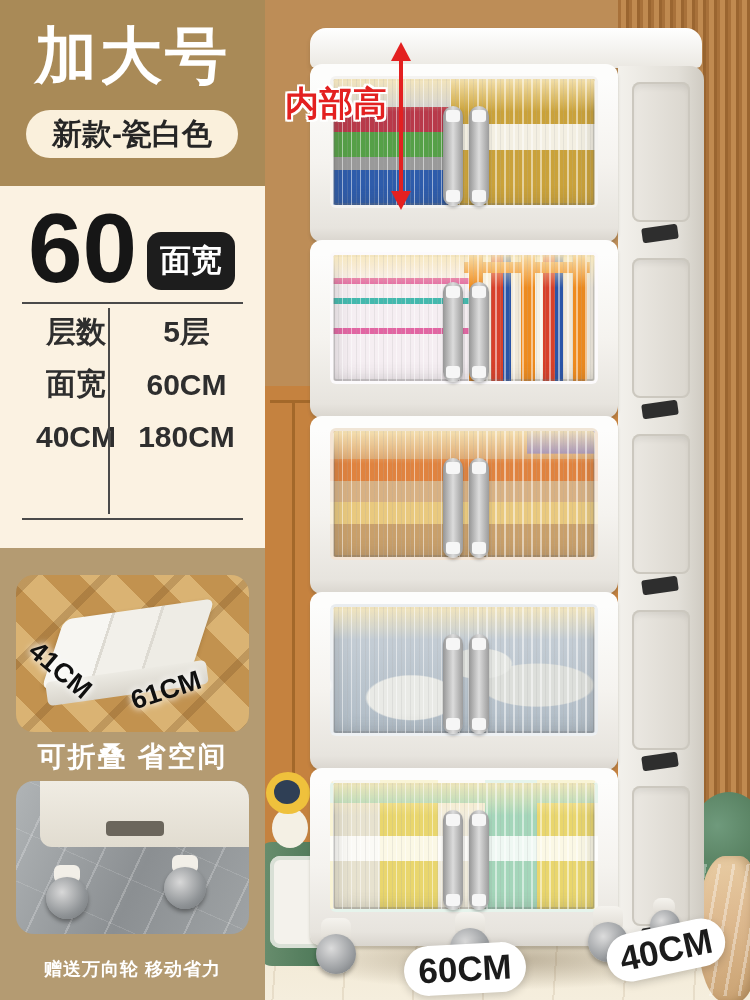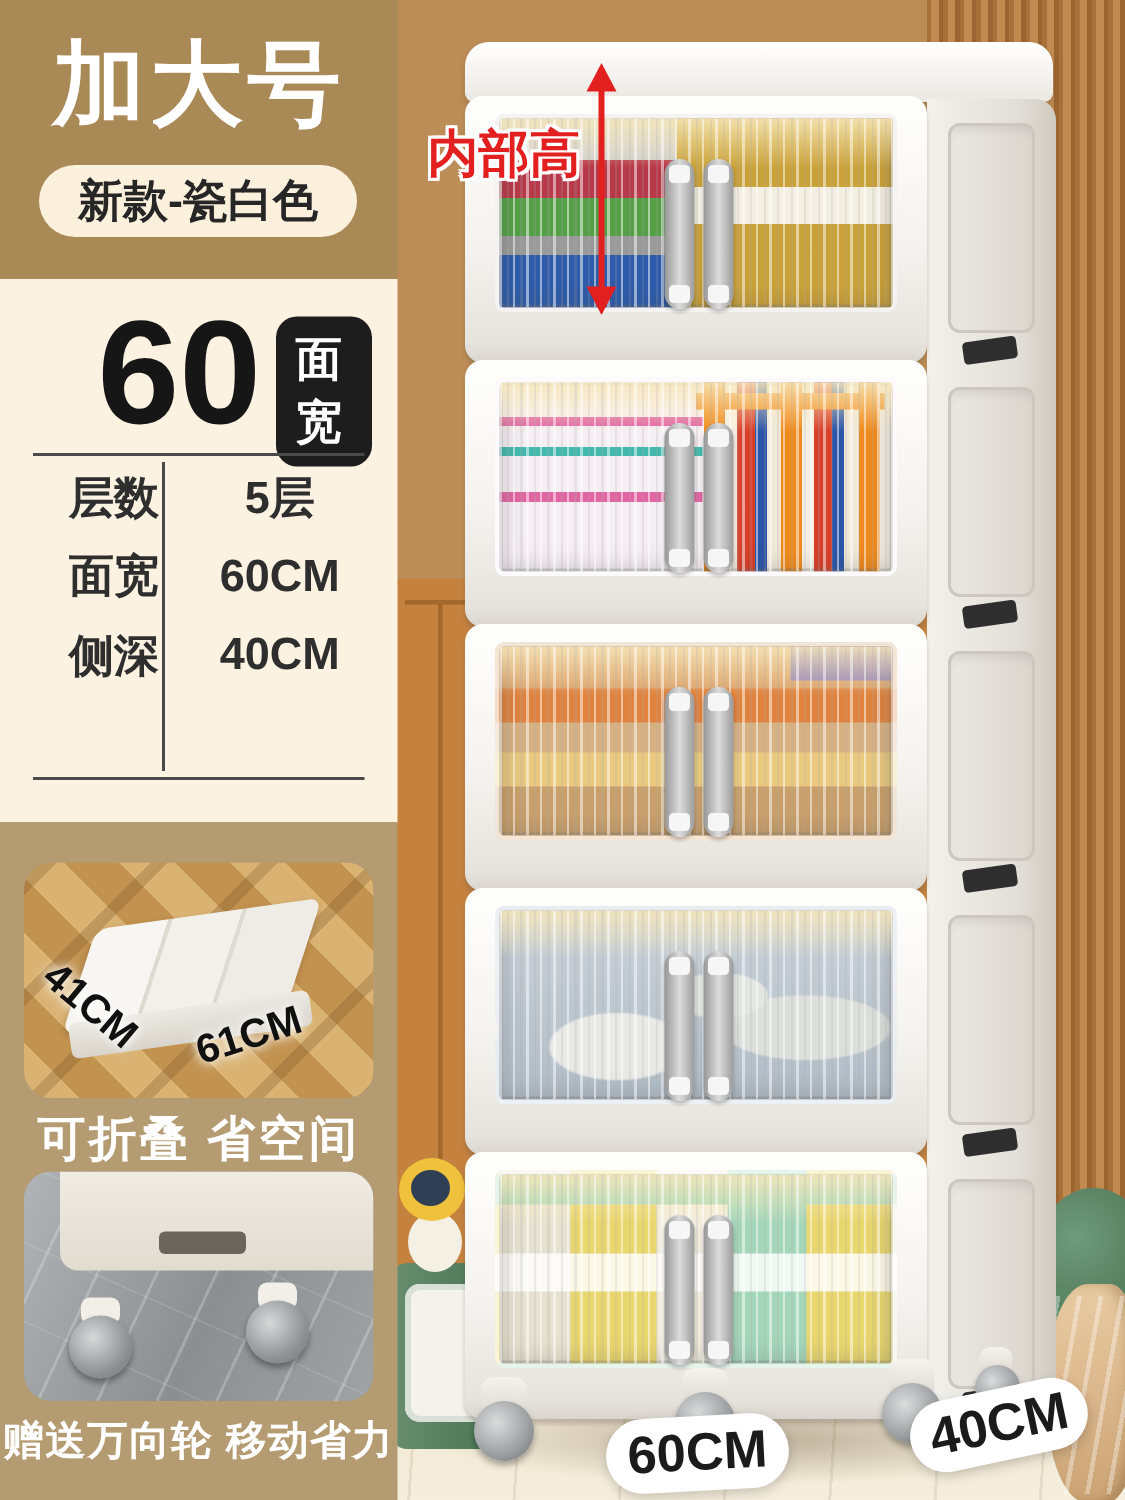--- a/index.html
+++ b/index.html
@@ -111,54 +111,54 @@
   .pill-60{left:404px;top:944px;width:122px;height:50px;transform:rotate(-3deg);}
   .pill-40{left:606px;top:926px;width:120px;height:48px;transform:rotate(-12deg);}
 
   
   .header-panel{left:0;top:0;width:265px;height:186px;background:var(--header-bg);}
   .product-title{left:0;top:14px;width:265px;text-align:center;color:#fff;font-size:62px;font-weight:bold;letter-spacing:3px;}
   .variant-badge{left:26px;top:110px;width:212px;height:48px;border-radius:999px;background:var(--badge-cream);
     color:var(--badge-ink);font-size:30px;font-weight:bold;display:flex;align-items:center;justify-content:center;}
   .spec-panel{left:0;top:186px;width:265px;height:362px;background:var(--panel-cream);color:var(--table-ink);}
   .spec-row{left:28px;top:10px;width:220px;height:104px;display:flex;align-items:center;position:absolute;}
-  .spec-number{position:static;font-size:98px;font-weight:bold;color:#161616;line-height:1;margin-left:37px;}
+  .spec-number{position:static;font-size:98px;font-weight:bold;color:#161616;line-height:1;}
   .spec-unit-badge{position:static;margin-left:10px;margin-top:26px;background:var(--ink);color:#fff;
     font-size:31px;font-weight:bold;padding:8px 13px;border-radius:14px;}
   .divider{left:22px;width:221px;height:2px;background:#4a4a4a;}
   .div-top{top:116px;} .div-bottom{top:332px;}
   .spec-table{left:22px;top:120px;width:221px;height:210px;display:grid;grid-template-columns:108px 113px;grid-template-rows:repeat(4,1fr);}
   .spec-vline{left:108px;top:2px;width:2px;height:206px;background:#4a4a4a;}
   .spec-cell{position:static;display:flex;align-items:center;justify-content:center;font-size:30px;color:var(--table-ink);font-weight:bold;}
   .bottom-panel{left:0;top:548px;width:265px;height:452px;background:var(--panel-tan);}
   .photo-card{left:16px;width:233px;border-radius:18px;overflow:hidden;}
   .fold-photo{top:27px;height:157px;
     background:repeating-linear-gradient(-45deg,rgba(120,80,35,.28) 0 8px,transparent 8px 52px),
       repeating-linear-gradient(45deg,#dab373 0 26px,#c2924f 26px 52px),#d0a868;}
   .fold-box-top{left:36px;top:36px;width:152px;height:66px;border-radius:8px;
     background:linear-gradient(90deg,#f7f6f2 0 32%,#dddad2 32% 34%,#f2f0ea 34% 65%,#dddad2 65% 67%,#eeece5 67%);
     transform:rotate(-8deg) skewX(-26deg);box-shadow:0 2px 4px rgba(90,60,20,.3);}
   .fold-box-front{left:30px;top:96px;width:162px;height:24px;border-radius:5px;background:linear-gradient(180deg,#eceae3,#d8d4cb);transform:rotate(-8deg);}
   .dim-label{color:#101010;font-weight:bold;font-size:27px;text-shadow:0 0 6px rgba(255,255,255,.95),0 0 10px rgba(255,255,255,.8);}
   .dim-41{left:8px;top:80px;transform:rotate(40deg);}
   .dim-61{left:114px;top:100px;transform:rotate(-18deg);}
   .photo-caption{left:0;width:265px;text-align:center;color:#fff;font-weight:bold;}
-  .cap-1{top:190px;font-size:32px;letter-spacing:2px;}
+  .cap-1{top:190px;font-size:28px;letter-spacing:2px;}
   .wheel-photo{top:233px;height:153px;
     background:repeating-linear-gradient(115deg,rgba(255,255,255,.22) 0 2px,transparent 2px 36px),
       repeating-linear-gradient(24deg,rgba(255,255,255,.12) 0 1px,transparent 1px 48px),
       linear-gradient(115deg,#b0b4b6,#8b8f92 55%,#9fa3a5);}
   .cab-bottom{left:24px;top:0;width:209px;height:66px;border-radius:0 0 0 12px;
     background:linear-gradient(180deg,#f0ece3,#e1dcd0);}
   .cab-slot{left:66px;top:40px;width:58px;height:15px;border-radius:4px;background:#6b665c;}
   .mini-caster .bracket{width:26px;height:18px;border-radius:6px;background:#f2efe8;left:8px;top:0;}
   .mini-caster .roll{left:0;top:12px;width:42px;height:42px;border-radius:50%;
     background:radial-gradient(circle at 38% 36%,#d8d8d8,#8f9396 62%,#6f7376);box-shadow:0 3px 4px rgba(0,0,0,.35);}
   .mc-1{left:30px;top:84px;} .mc-2{left:148px;top:74px;}
-  .cap-2{top:394px;font-size:27px;letter-spacing:1px;}
+  .cap-2{top:409px;font-size:18px;letter-spacing:1px;}
 </style>
 </head>
 <body>
 
 <div class="canvas">
 
   <div class="wall"></div>
   <div class="slat-wall"></div>
   <div class="wainscot">
     <div class="wainscot-line-v"></div>
@@ -285,22 +285,22 @@
     <div class="spec-row">
       <span class="spec-number">60</span>
       <span class="spec-unit-badge">面宽</span>
     </div>
     <div class="divider div-top"></div>
     <div class="spec-table">
       <div class="spec-cell">层数</div>
       <div class="spec-cell">5层</div>
       <div class="spec-cell">面宽</div>
       <div class="spec-cell">60CM</div>
-      <div class="spec-cell">侧深</div>
       <div class="spec-cell">40CM</div>
+      <div class="spec-cell">180CM</div>
     </div>
     <div class="spec-vline" style="top:122px"></div>
     <div class="divider div-bottom"></div>
   </div>
 
   <div class="bottom-panel">
     <div class="photo-card fold-photo">
       <div class="fold-box-top"></div>
       <div class="fold-box-front"></div>
       <div class="dim-label dim-41">41CM</div>

